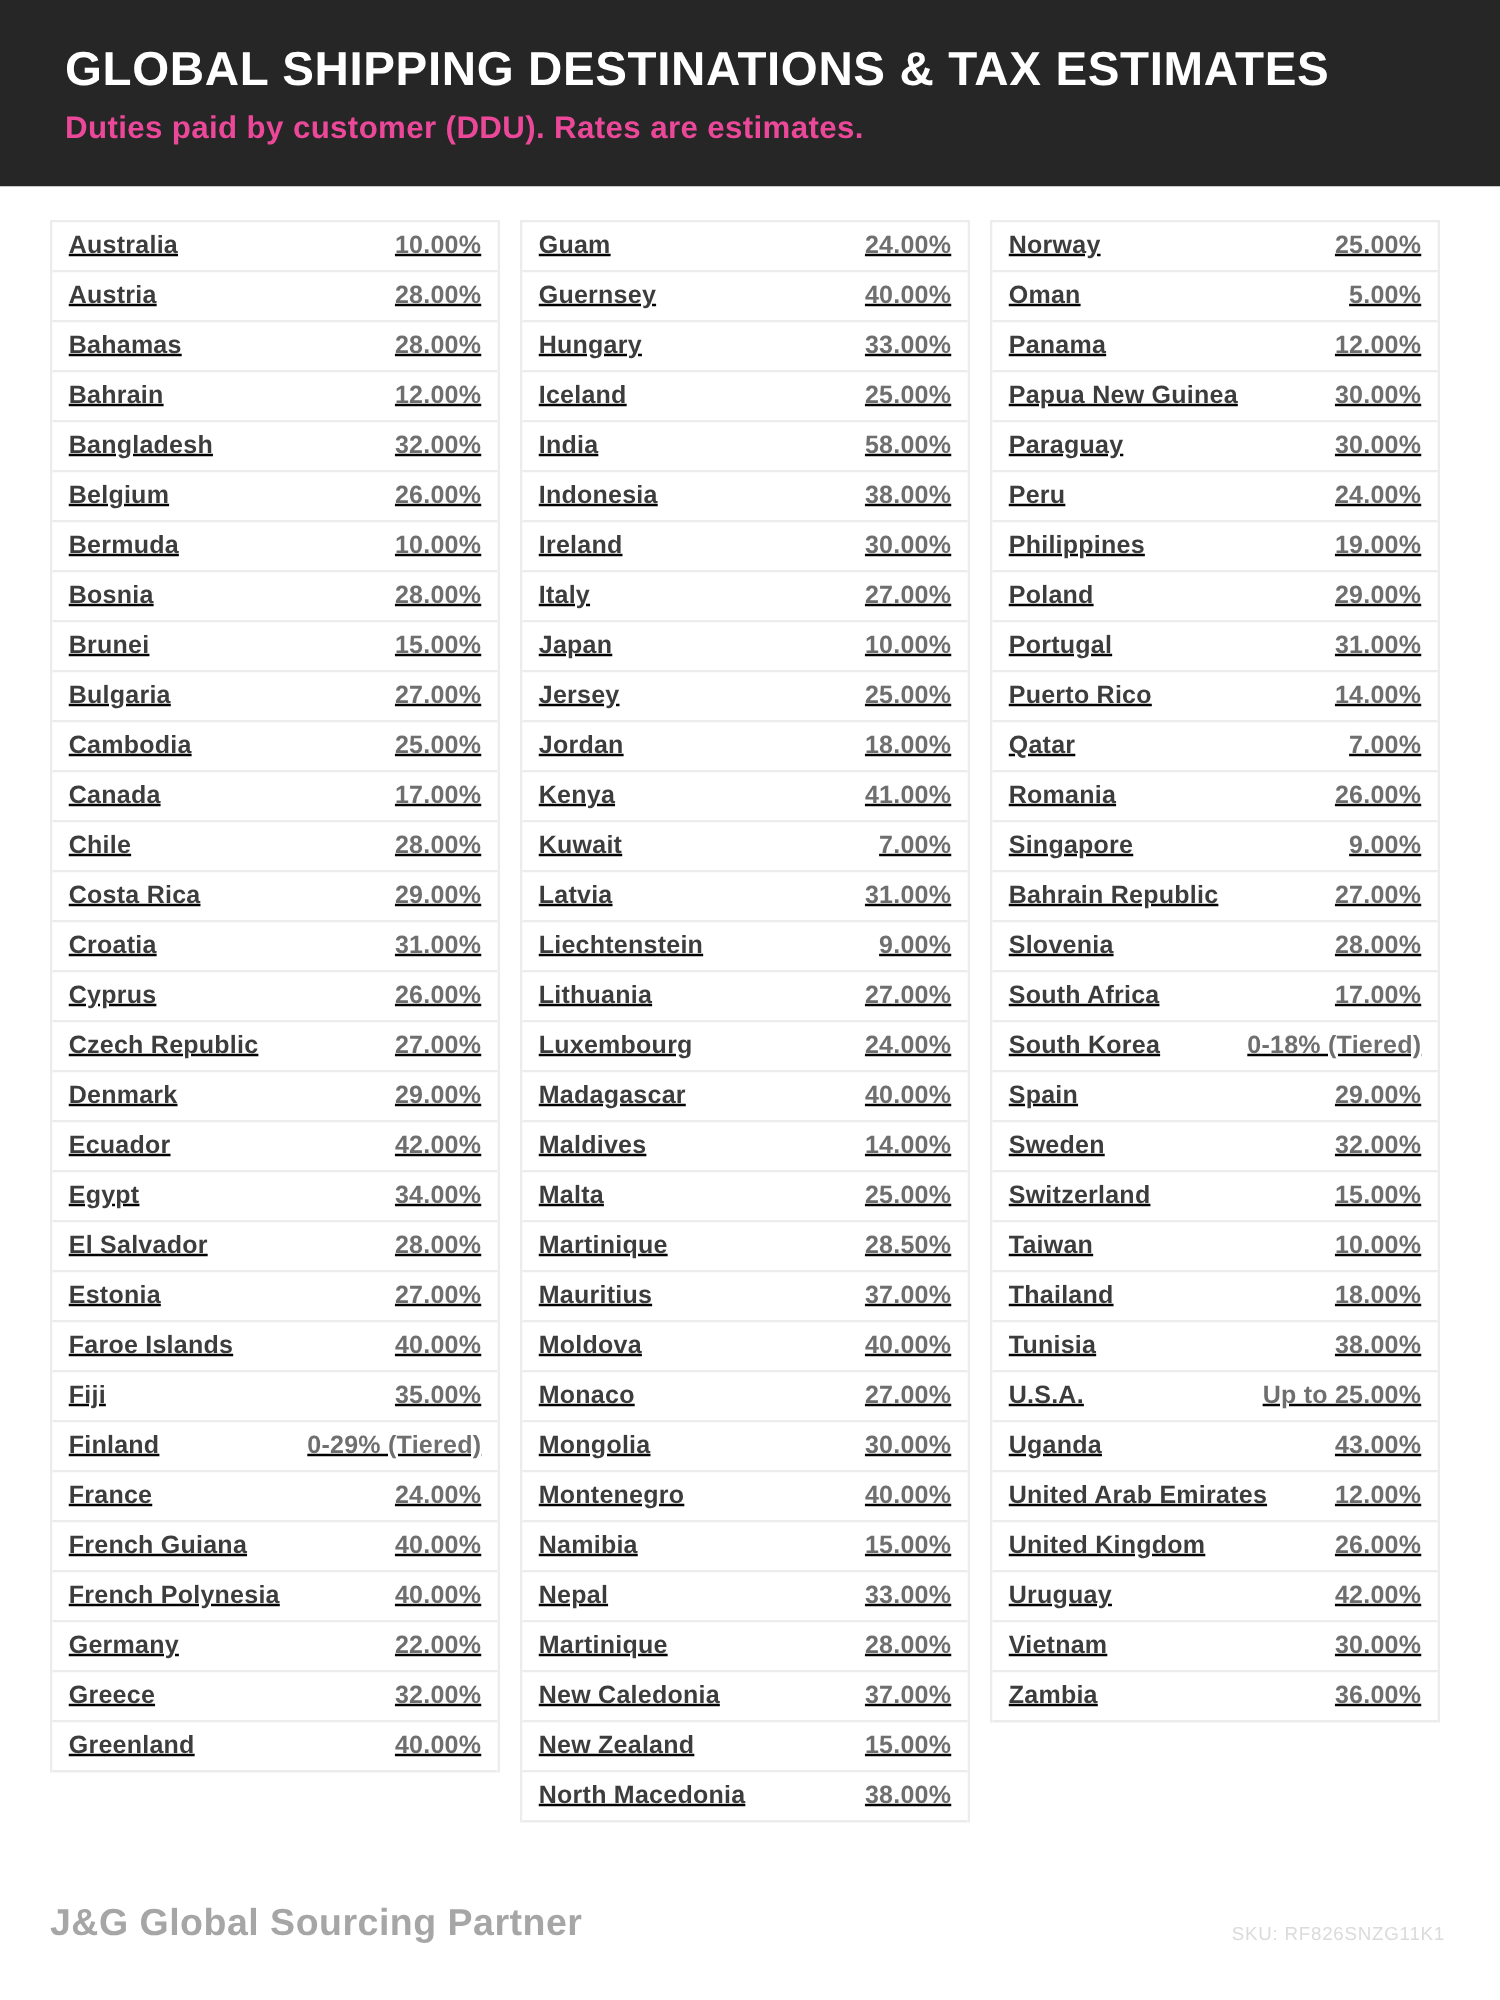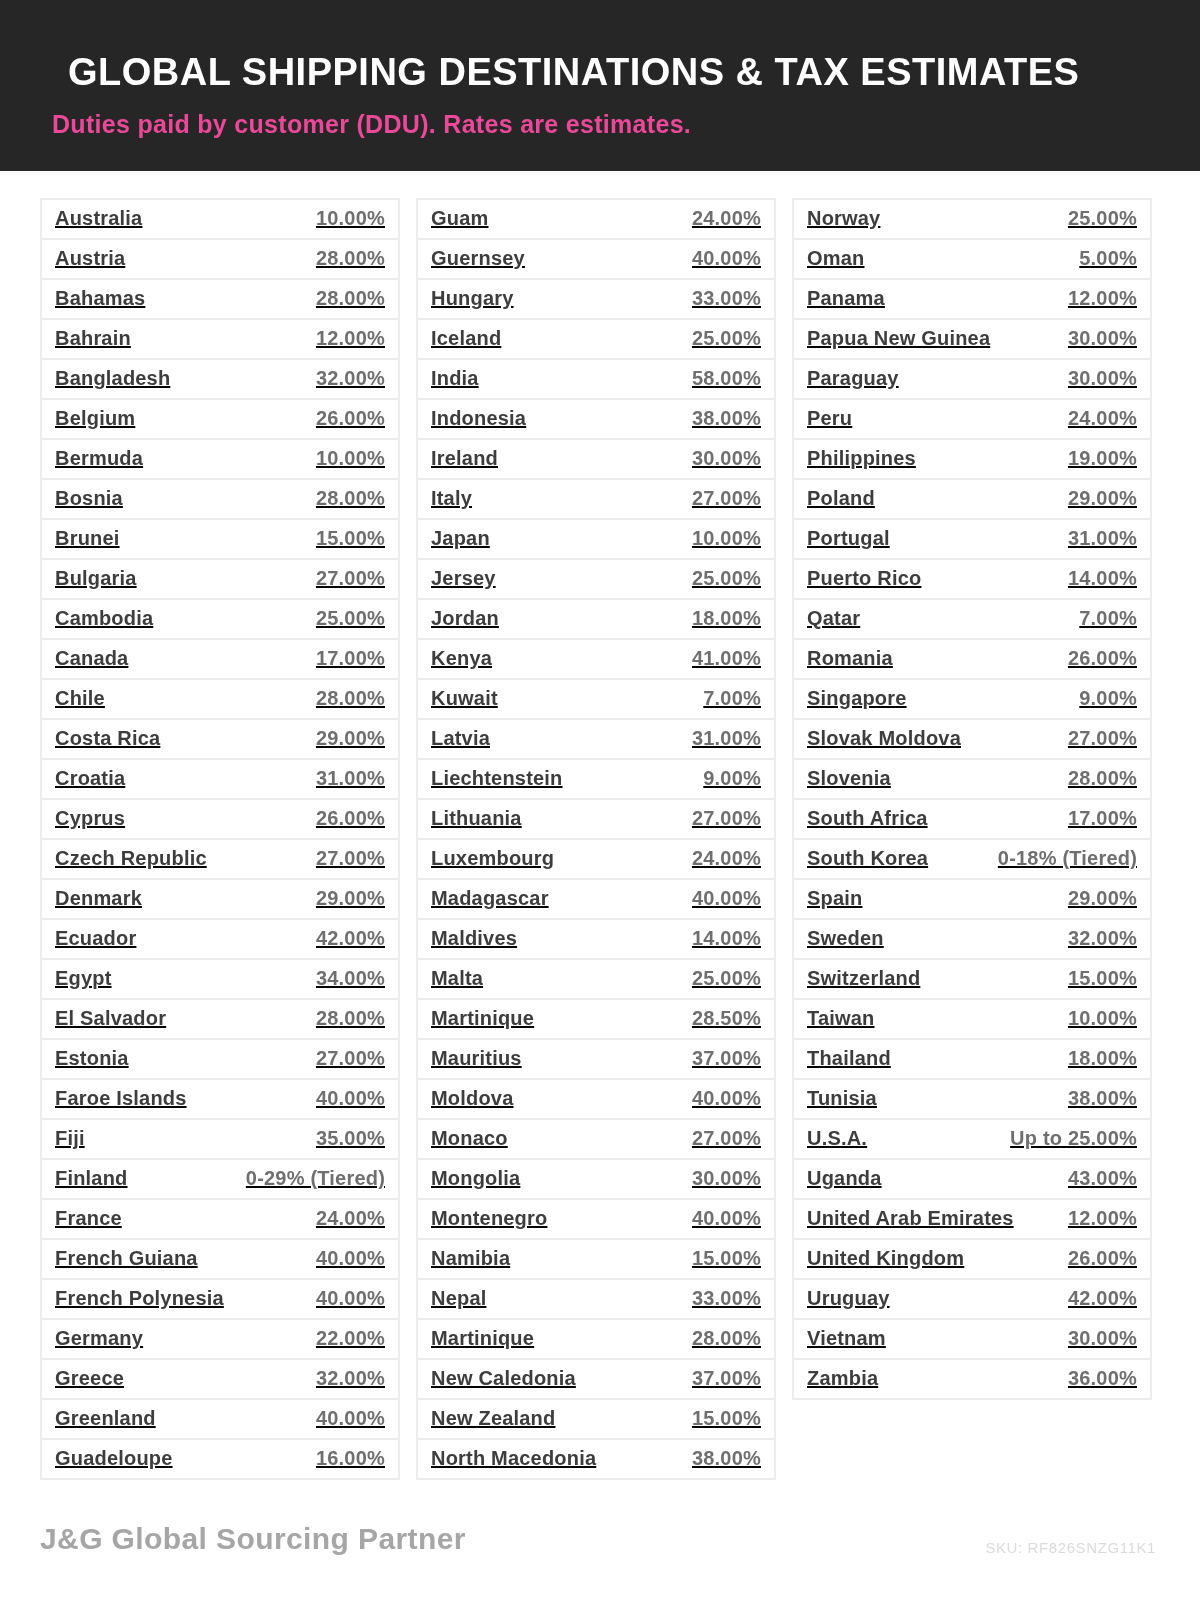--- a/index.html
+++ b/index.html
@@ -1,21 +1,21 @@
 <!DOCTYPE html>
 <html><head>
 <meta charset="utf-8">
 <style>
   html,body{margin:0;padding:0;background:#ffffff;}
   body{font-family:"Liberation Sans", sans-serif;}
   .page{position:relative;width:1200px;height:1600px;background:#ffffff;display:flex;flex-direction:column;box-sizing:border-box;overflow:hidden;}
 
   
   .header{background:#262626;padding:36px 52px 32px 52px;flex:0 0 auto;box-sizing:border-box;}
-  .title{margin:16px;color:#ffffff;font-size:38px;line-height:1.1;font-weight:bold;letter-spacing:0.5px;white-space:nowrap;}
+  .title{margin:0;color:#ffffff;font-size:38px;line-height:1.1;font-weight:bold;letter-spacing:0.5px;white-space:nowrap;}
   .subtitle{margin:10px 0 0 0;color:#ec4899;font-size:25px;line-height:1.15;font-weight:bold;letter-spacing:0.3px;}
 
   
   .table{margin:27px 48px 0 40px;display:grid;grid-template-columns:repeat(3,1fr);column-gap:16px;align-items:start;text-decoration:underline;}
   .column{border:2px solid #ececec;border-bottom:none;background:#ffffff;}
   .row{display:flex;justify-content:space-between;align-items:center;height:38px;border-bottom:2px solid #ececec;padding:0 13px;background:#ffffff;box-sizing:content-box;}
   .country{font-size:20px;font-weight:bold;color:#3d3d3d;letter-spacing:0.2px;white-space:nowrap;}
   .rate{font-size:20px;font-weight:bold;color:#6f6f6f;letter-spacing:0.2px;white-space:nowrap;margin-left:10px;}
 
   
@@ -152,24 +152,20 @@
           <span class="rate">22.00%</span>
         </div>
         <div class="row">
           <span class="country">Greece</span>
           <span class="rate">32.00%</span>
         </div>
         <div class="row">
           <span class="country">Greenland</span>
           <span class="rate">40.00%</span>
         </div>
-        <div class="row">
-          <span class="country">Guadeloupe</span>
-          <span class="rate">16.00%</span>
-        </div>
       </div>
     <div class="column">
         <div class="row">
           <span class="country">Guam</span>
           <span class="rate">24.00%</span>
         </div>
         <div class="row">
           <span class="country">Guernsey</span>
           <span class="rate">40.00%</span>
         </div>
@@ -341,21 +337,21 @@
         </div>
         <div class="row">
           <span class="country">Romania</span>
           <span class="rate">26.00%</span>
         </div>
         <div class="row">
           <span class="country">Singapore</span>
           <span class="rate">9.00%</span>
         </div>
         <div class="row">
-          <span class="country">Slovak Moldova</span>
+          <span class="country">Bahrain Republic</span>
           <span class="rate">27.00%</span>
         </div>
         <div class="row">
           <span class="country">Slovenia</span>
           <span class="rate">28.00%</span>
         </div>
         <div class="row">
           <span class="country">South Africa</span>
           <span class="rate">17.00%</span>
         </div>

